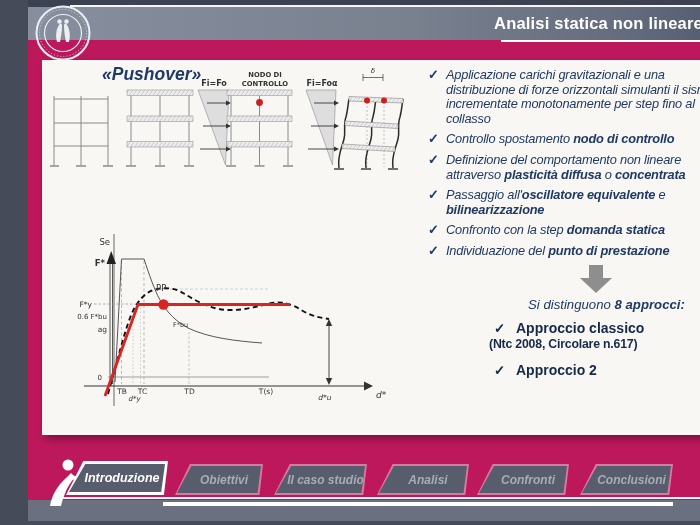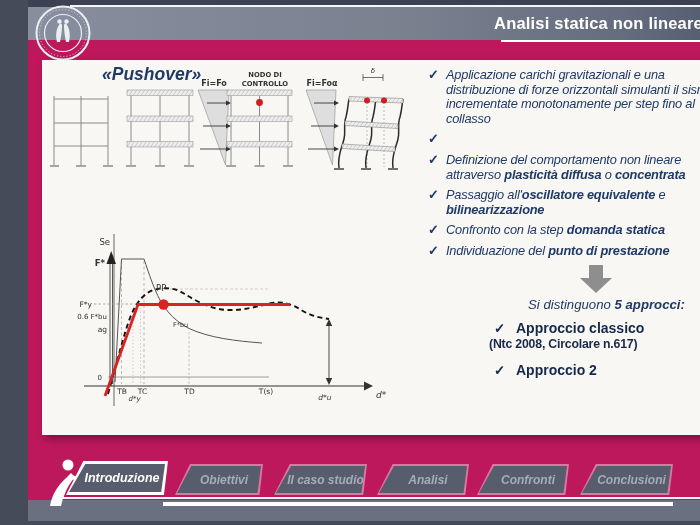--- a/index.html
+++ b/index.html
@@ -239,20 +239,21 @@
     </svg>
 
     <div class="rightcol">
       <ul class="bullets">
         <li>
           <span class="check">✓</span>
           <span><span>Applicazione carichi gravitazionali e una distribuzione di forze orizzontali simulanti il sisma incrementate monotonamente per step fino al collasso</span></span>
         </li>
         <li>
           <span class="check">✓</span>
+          <span><span>Controllo spostamento </span><span class="b">nodo di controllo</span></span>
         </li>
         <li>
           <span class="check">✓</span>
           <span><span>Definizione del comportamento non lineare attraverso </span><span class="b">plasticità diffusa</span><span> o </span><span class="b">concentrata</span></span>
         </li>
         <li>
           <span class="check">✓</span>
           <span><span>Passaggio all'</span><span class="b">oscillatore equivalente</span><span> e </span><span class="b">bilinearizzazione</span></span>
         </li>
         <li>
@@ -264,21 +265,21 @@
           <span><span>Individuazione del </span><span class="b">punto di prestazione</span></span>
         </li>
       </ul>
 
       <div class="down-arrow">
         <div class="arrow-shaft"></div>
         <div class="arrow-head"></div>
       </div>
 
       <div class="approaches-intro">
-        <span>Si distinguono </span><span class="b">5 approcci:</span>
+        <span>Si distinguono </span><span class="b">8 approcci:</span>
       </div>
 
       <div class="approach">
         <span class="check">✓</span>
         <div class="ttl">Approccio classico</div>
         <div class="sub">(Ntc 2008, Circolare n.617)</div>
       </div>
       <div class="approach">
         <span class="check">✓</span>
         <div class="ttl">Approccio 2</div>

